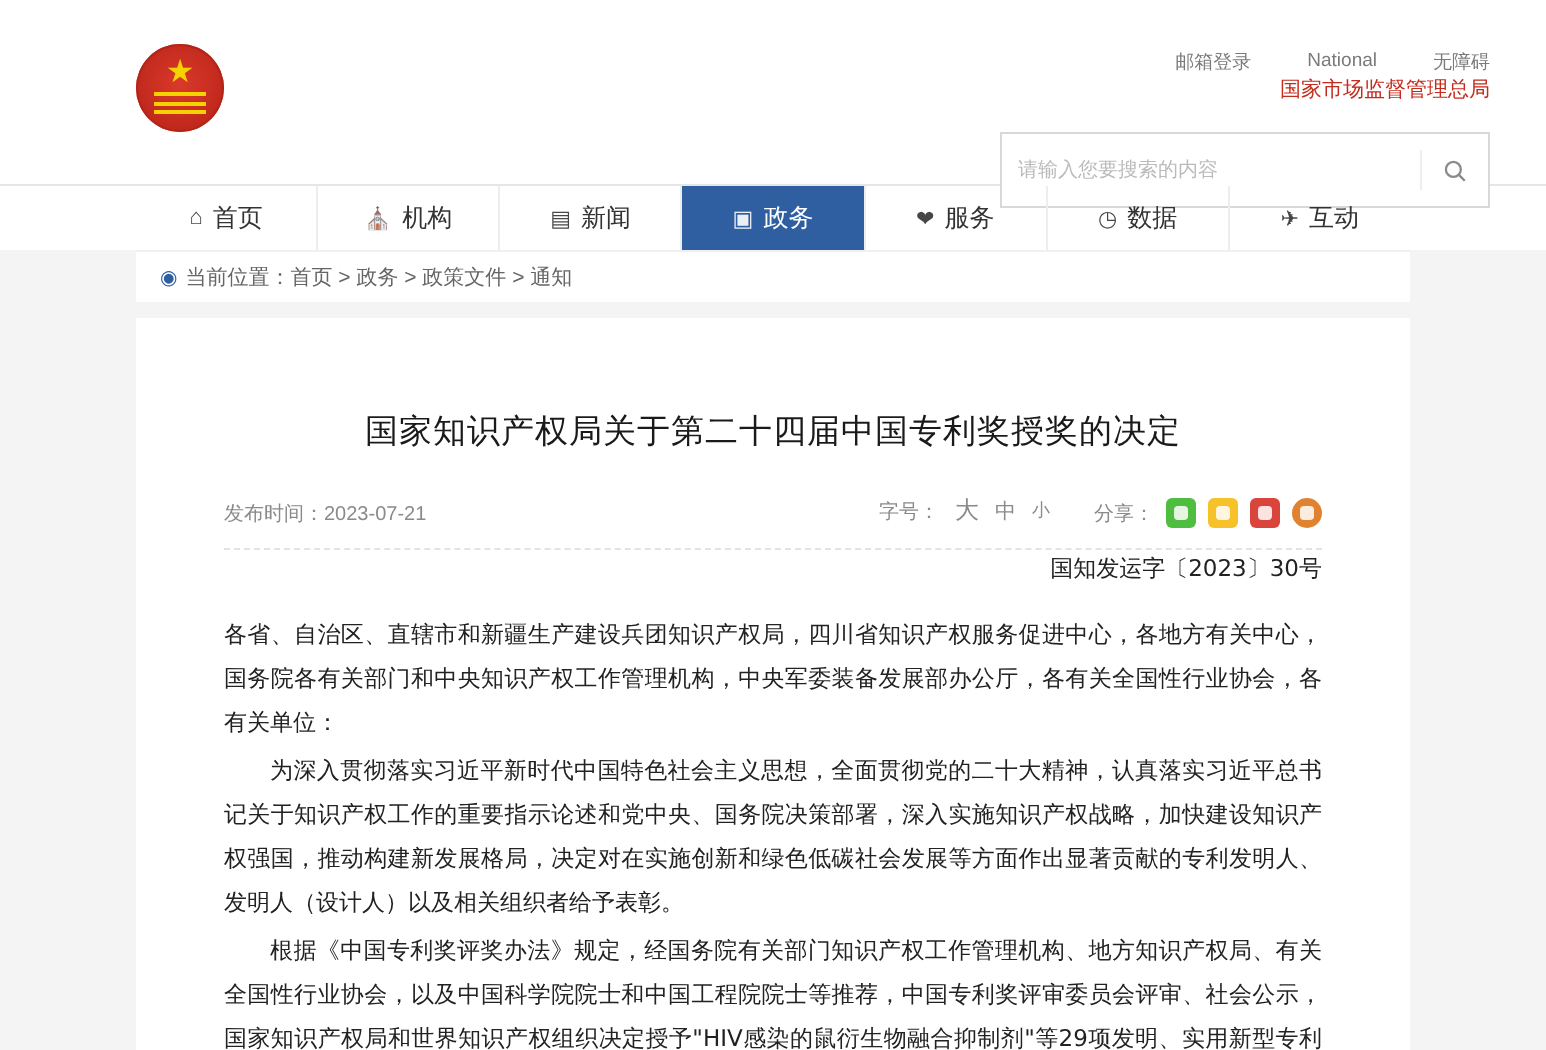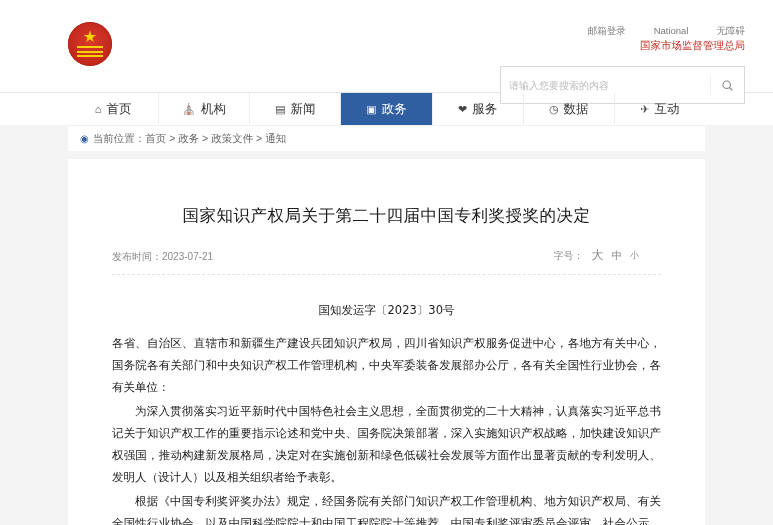--- a/index.html
+++ b/index.html
@@ -210,24 +210,24 @@
   .share-ico::after {
     content: "";
     position: absolute;
     left: 4px; top: 4px;
     width: 7px; height: 7px;
     border-radius: 2px;
     background: rgba(255,255,255,.85);
   }
 
   .doc-no {
-    text-align: center;
+    text-align: right;
     font-size: 11.5px;
     color: #222;
-    margin: 28px 0 14px 0;
+    margin: 2px 0 14px 0;
     font-family: "DejaVu Sans", sans-serif;
   }
   .body-p {
     font-size: 11.5px;
     line-height: 22px;
     color: #222;
     text-align: justify;
     font-family: "DejaVu Sans", sans-serif;
     margin: 0 0 2px 0;
   }
@@ -307,20 +307,27 @@
     <div class="meta-row">
       <div class="meta-date">发布时间：2023-07-21</div>
 
       <div class="meta-font">
         <span class="lbl">字号：</span>
         <span class="fs big">大</span>
         <span class="fs mid">中</span>
         <span class="fs small">小</span>
       </div>
 
+      <div class="meta-share">
+        <span class="lbl">分享：</span>
+        <span class="share-ico sh-wechat"></span>
+        <span class="share-ico sh-qzone"></span>
+        <span class="share-ico sh-weibo"></span>
+        <span class="share-ico sh-more"></span>
+      </div>
     </div>
 
     <div class="doc-no">国知发运字〔2023〕30号</div>
 
     <p class="body-p">各省、自治区、直辖市和新疆生产建设兵团知识产权局，四川省知识产权服务促进中心，各地方有关中心，国务院各有关部门和中央知识产权工作管理机构，中央军委装备发展部办公厅，各有关全国性行业协会，各有关单位：</p>
     <p class="body-p indent">为深入贯彻落实习近平新时代中国特色社会主义思想，全面贯彻党的二十大精神，认真落实习近平总书记关于知识产权工作的重要指示论述和党中央、国务院决策部署，深入实施知识产权战略，加快建设知识产权强国，推动构建新发展格局，决定对在实施创新和绿色低碳社会发展等方面作出显著贡献的专利发明人、发明人（设计人）以及相关组织者给予表彰。</p>
     <p class="body-p indent">根据《中国专利奖评奖办法》规定，经国务院有关部门知识产权工作管理机构、地方知识产权局、有关全国性行业协会，以及中国科学院院士和中国工程院院士等推荐，中国专利奖评审委员会评审、社会公示，国家知识产权局和世界知识产权组织决定授予"HIV感染的鼠衍生物融合抑制剂"等29项发明、实用新型专利中国专利金奖，"火星车"等10项外观设计专利中国外观设计金奖；国家知识产权局决定授予"增殖气体和原浆液传输过程的监测试验系统"等60项发明、实用新型专利中国专利银奖，"餐饮机器人（营商）"等15项外观设计专利中国外观设计银奖；国家知识产权局决定授予"药品的自动分装与计量装置"等777项发明、实用新型专利中国专利优秀奖，"便携式彩色超声诊断仪"等45项外观设计专利中国外观设计优秀奖；国家知识产权局决定授予广东省知识产权局等7家单位中国专利奖最佳组织奖，中国电子仪器行业协会等20家单位中国专利奖优秀组织奖，高文等20位院士中国专利奖最佳推荐奖。</p>
   </div>
 
 </div>

